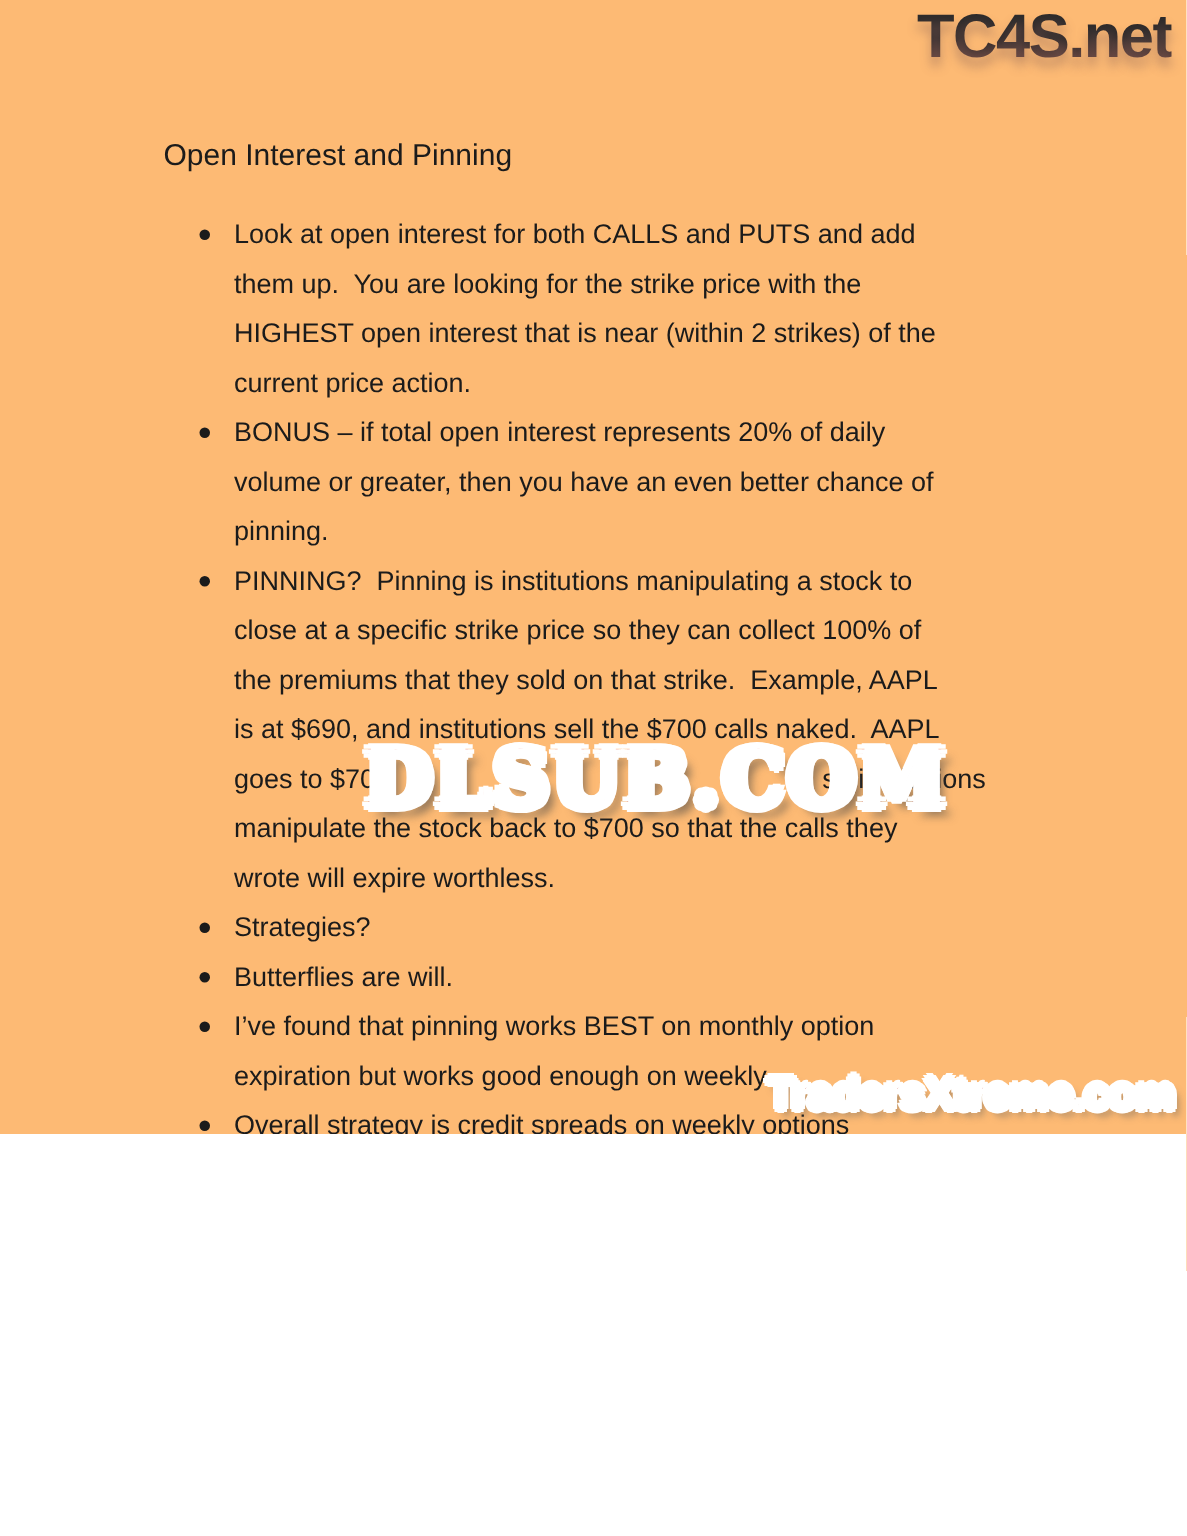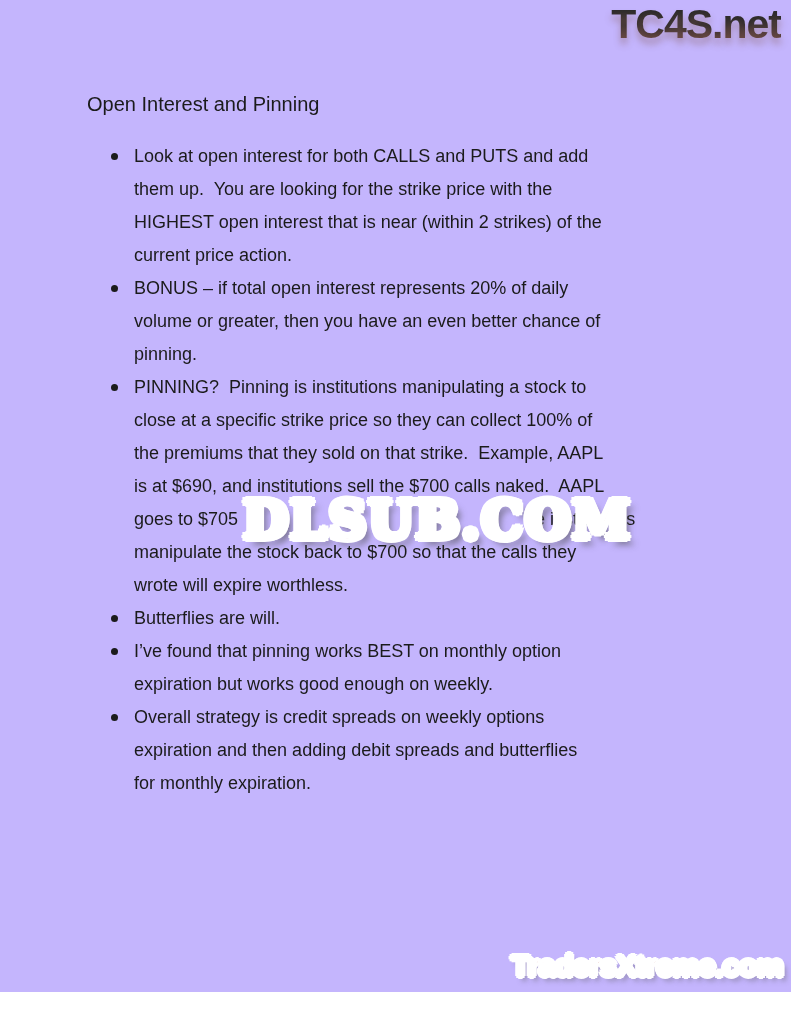--- a/index.html
+++ b/index.html
@@ -1,19 +1,19 @@
 <!DOCTYPE html>
 <html><head>
 <meta charset="utf-8">
 <style>
   html, body { margin:0; padding:0; background:#ffffff; }
   .page {
     position:relative;
-    width:791px; height:992px;
-    background:#c4b5fd;
+    width:791px; height:756px;
+    background:#fdba74;
     overflow:hidden;
     font-family:"Liberation Sans", sans-serif;
     color:#1b1b1b;
   }
 
   
   .site-logo {
     position:absolute;
     top:1px; right:10px;
     font-size:41px;
@@ -22,21 +22,21 @@
     background:linear-gradient(180deg, #2b2b2b 0%, #2f2b2b 52%, #5c413c 78%, #9a766f 96%, #b79a94 100%);
     -webkit-background-clip:text;
     background-clip:text;
     color:transparent;
     text-shadow:0 6px 7px rgba(130, 92, 85, 0.45);
   }
 
   
   .content {
     position:absolute;
-    left:87px; top:88px;
+    left:109px; top:88px;
     width:650px;
   }
   .doc-title {
     font-size:20px;
     line-height:33px;
     margin:0;
     font-weight:normal;
   }
   ul.bullets {
     margin:19px 0 0 0;
@@ -104,20 +104,21 @@
 <div class="page">
 
   <div class="site-logo">TC4S.net</div>
 
   <div class="content">
     <h1 class="doc-title">Open Interest and Pinning</h1>
     <ul class="bullets">
         <li>Look at open interest for both CALLS and PUTS and add<br>them up.  You are looking for the strike price with the<br>HIGHEST open interest that is near (within 2 strikes) of the<br>current price action.</li>
         <li>BONUS – if total open interest represents 20% of daily<br>volume or greater, then you have an even better chance of<br>pinning.</li>
         <li>PINNING?  Pinning is institutions manipulating a stock to<br>close at a specific strike price so they can collect 100% of<br>the premiums that they sold on that strike.  Example, AAPL<br>is at $690, and institutions sell the $700 calls naked.  AAPL<br>goes to $705<span class="wm-gap"></span>se institutions<br>manipulate the stock back to $700 so that the calls they<br>wrote will expire worthless.</li>
+        <li>Strategies?</li>
         <li>Butterflies are will.</li>
         <li>I’ve found that pinning works BEST on monthly option<br>expiration but works good enough on weekly.</li>
         <li>Overall strategy is credit spreads on weekly options<br>expiration and then adding debit spreads and butterflies<br>for monthly expiration.</li>
       </ul>
   </div>
 
   <div class="dlsub-watermark">DLSUB.COM</div>
 
   <div class="footer-watermark">TradersXtreme.com</div>
 

